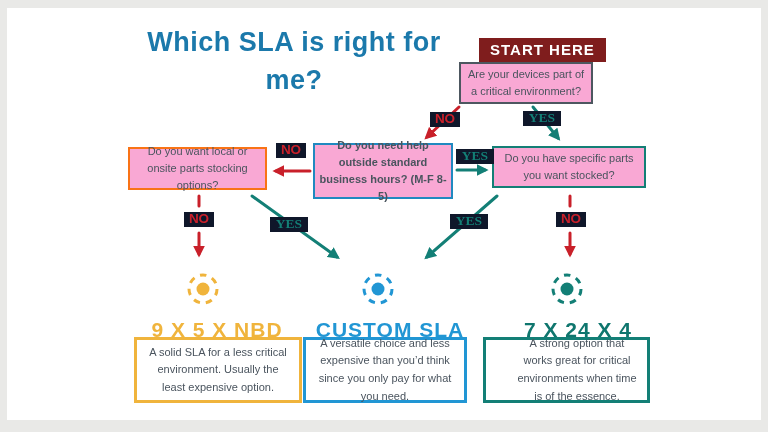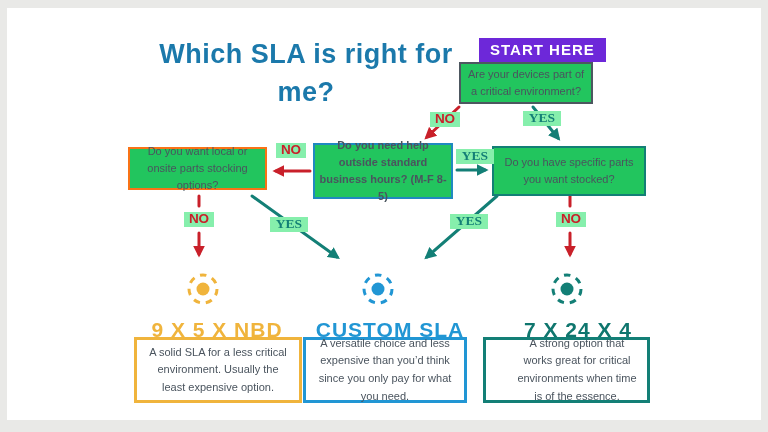--- a/index.html
+++ b/index.html
@@ -9,43 +9,43 @@
     font-family:"Liberation Sans", sans-serif;
     position:relative;overflow:hidden;
   }
   .canvas{position:absolute;left:0;top:0;width:768px;height:432px;}
   .panel{
     position:absolute;left:7px;top:8px;right:7px;bottom:12px;
     background:#ffffff;
   }
   .arrows{position:absolute;left:0;top:0;pointer-events:none;}
   .title{
-    position:absolute;left:140px;top:20px;width:300px;margin:16px;
+    position:absolute;left:140px;top:20px;width:300px;margin:4px;
     text-align:center;font-size:27px;font-weight:bold;line-height:1.4;
     color:#1b79ab;letter-spacing:0.5px;
   }
   .start-badge{
     position:absolute;left:479px;top:38px;
-    background:#6d28d9;color:#ffffff;
+    background:#7f1d1d;color:#ffffff;
     font-size:15px;font-weight:bold;letter-spacing:1px;
     padding:3px 11px 4px 11px;
   }
   .qbox{
-    position:absolute;background:#22c55e;
+    position:absolute;background:#f9a8d4;
     display:flex;align-items:center;justify-content:center;
     text-align:center;font-size:11px;line-height:1.55;color:#4a545e;
     padding:2px 4px;box-sizing:border-box;
   }
   .q-start{left:459px;top:62px;width:134px;height:42px;border:2px solid #4d5760;}
   .q-parts-local{left:128px;top:147px;width:139px;height:43px;border:2px solid #f97316;}
   .q-hours{left:313px;top:143px;width:140px;height:56px;border:2px solid #2089c0;font-weight:bold;}
-  .q-specific{left:492px;top:146px;width:154px;height:50px;border:2px solid #137f76;}
+  .q-specific{left:492px;top:146px;width:154px;height:42px;border:2px solid #137f76;}
   .flow-label{
     position:absolute;font-size:13.5px;font-weight:bold;text-align:center;
-    background:#86efac;padding:0 2px;line-height:1.1;
+    background:#0f172a;padding:0 2px;line-height:1.1;
   }
   .lbl-no{color:#c9202a;width:26px;}
   .lbl-yes{color:#137f76;width:34px;font-family:Liberation Serif, serif;}
   .target-icon{position:absolute;width:36px;height:36px;}
   .outcome-name{
     position:absolute;width:180px;margin:12px;
     text-align:center;font-size:21px;font-weight:bold;letter-spacing:1px;
     top:306px;
   }
   .name-nbd{left:115px;color:#f0b43c;}

